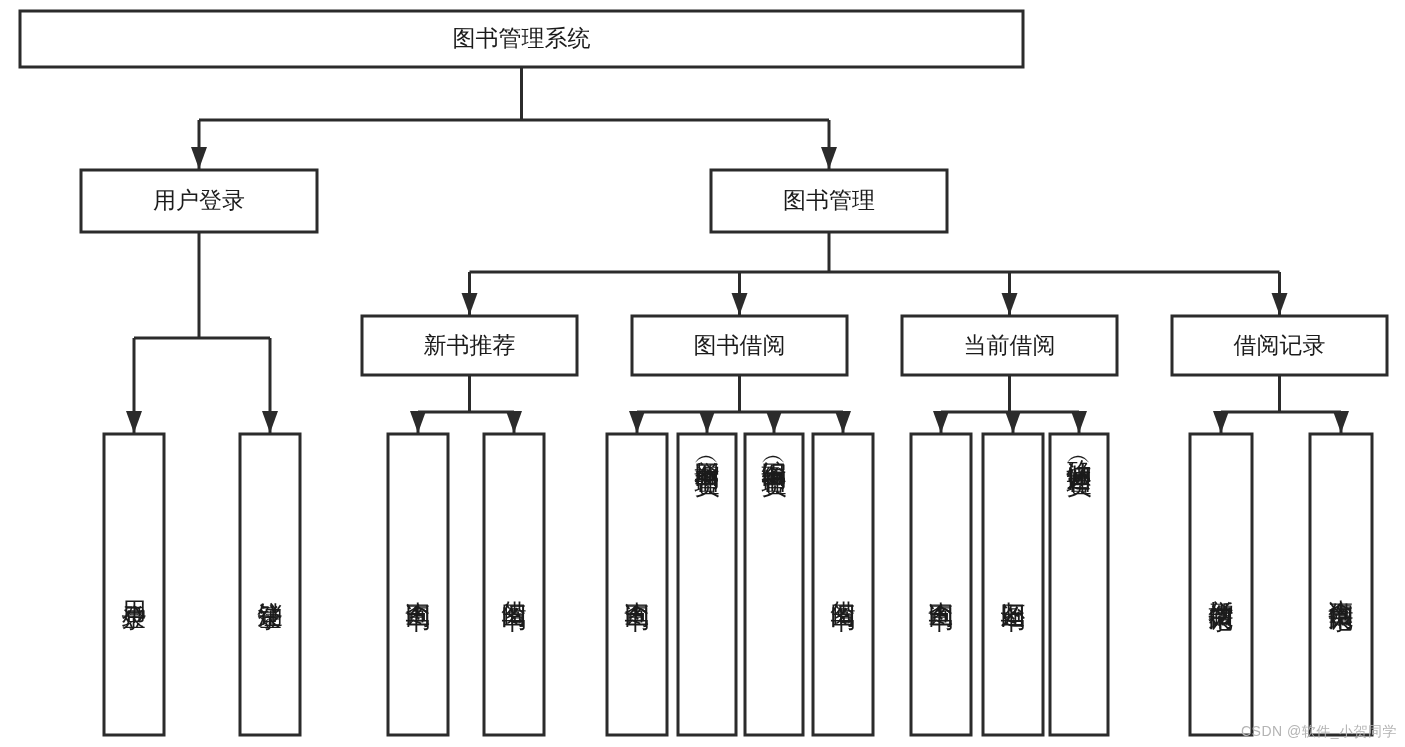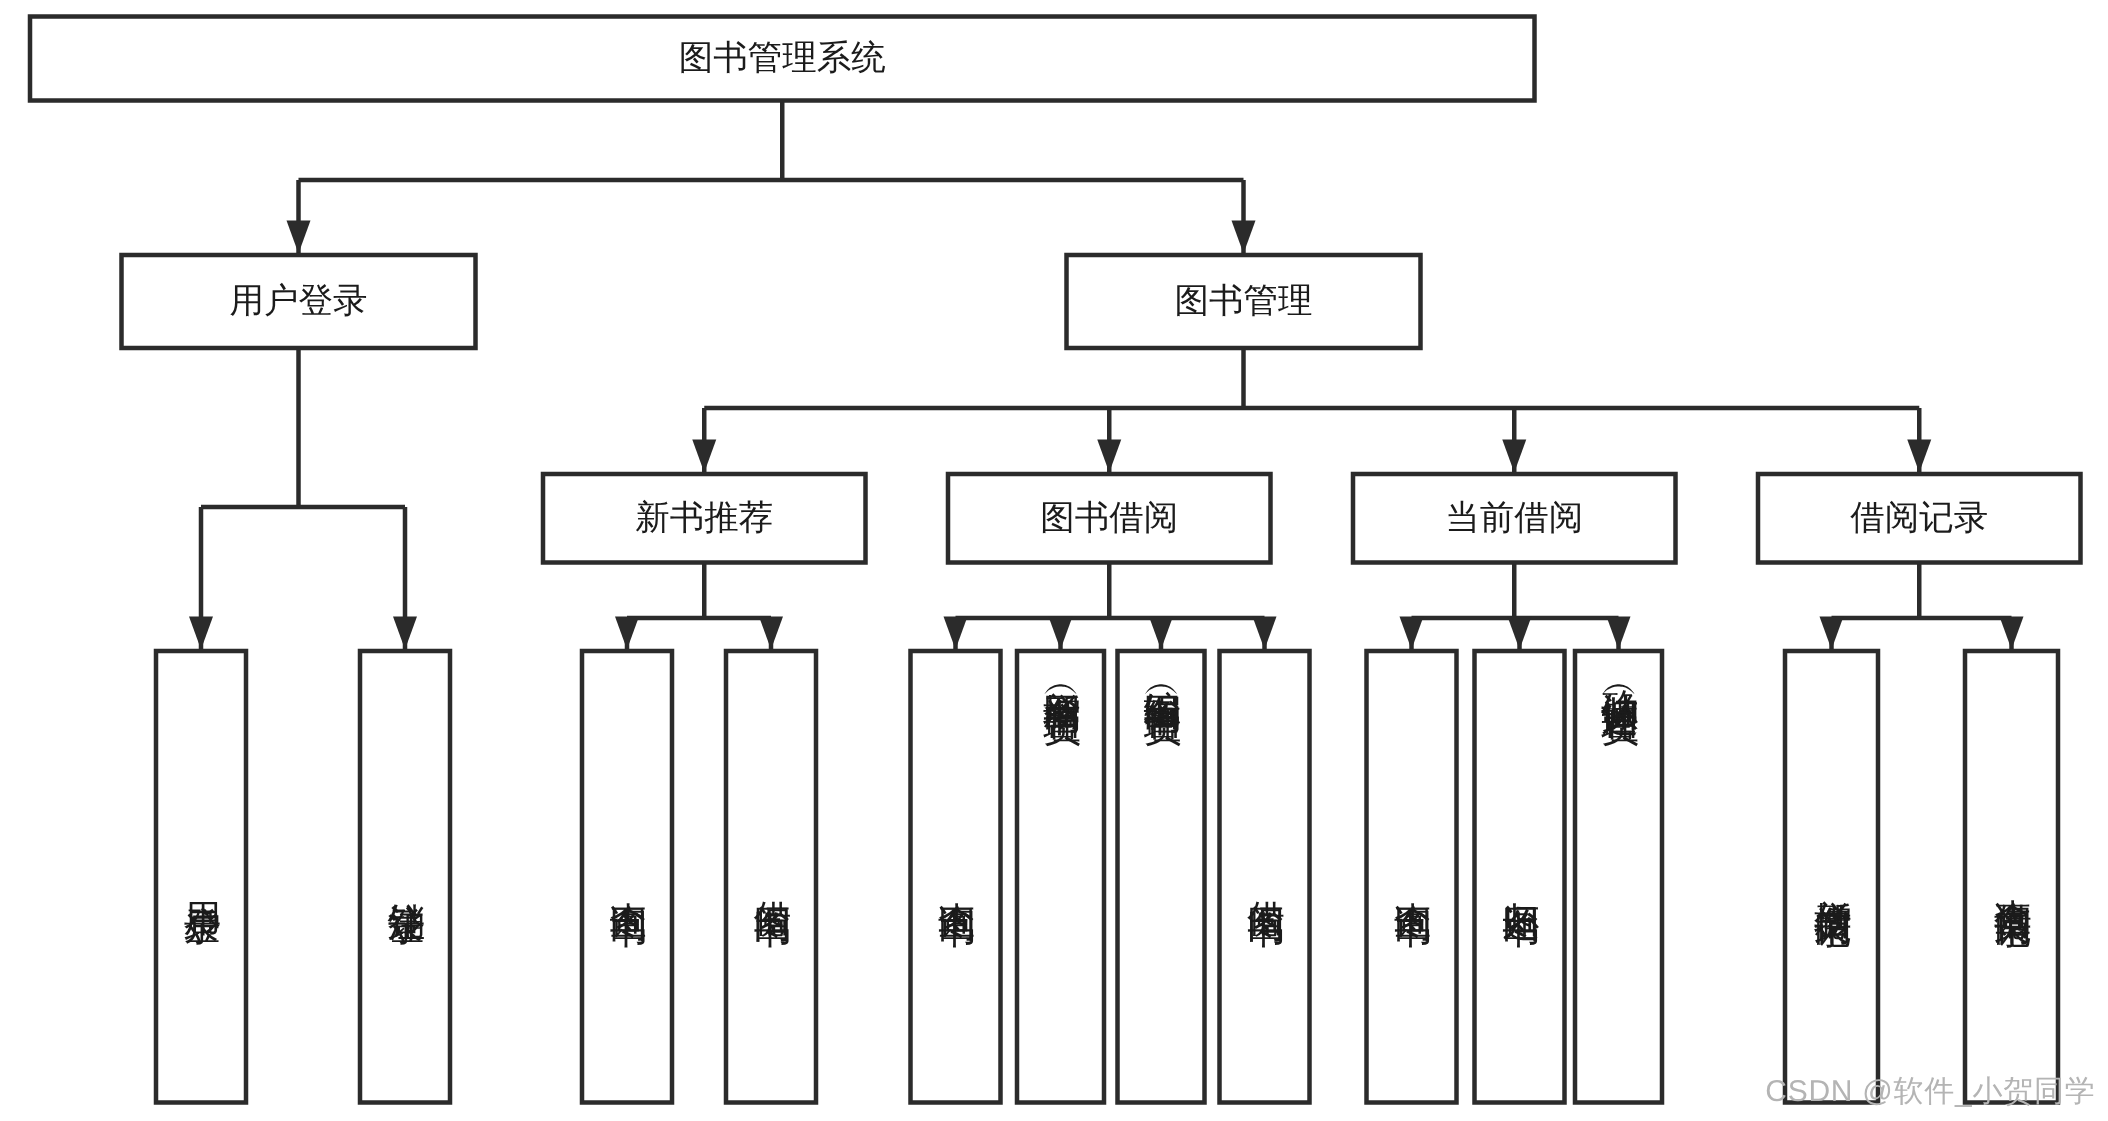--- a/index.html
+++ b/index.html
@@ -66,21 +66,21 @@
   .leaf-label.align-top {
     justify-content: flex-start;
     padding-top: 6px;
     box-sizing: border-box;
   }
   .watermark {
     position: absolute;
     right: 8px;
     bottom: 6px;
     font-family: "Liberation Sans", "DejaVu Sans", sans-serif;
-    font-size: 20px;
+    font-size: 14px;
     color: #b4b4b4;
     letter-spacing: 0.5px;
     white-space: nowrap;
   }
 </style>
 </head>
 <body>
 
 <div id="diagram-root">
   <svg class="flow" viewBox="0 0 1405 747" xmlns="http://www.w3.org/2000/svg">

